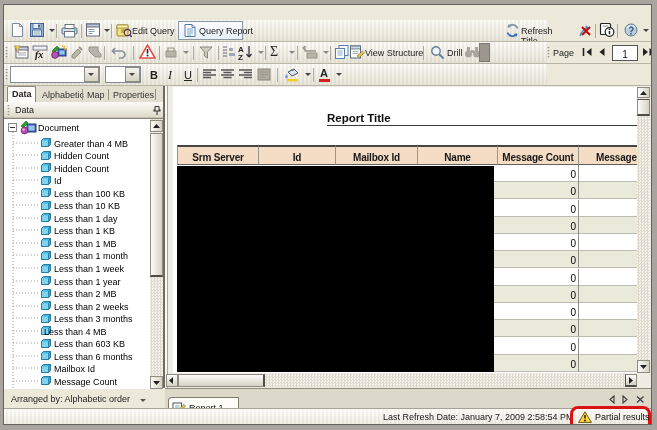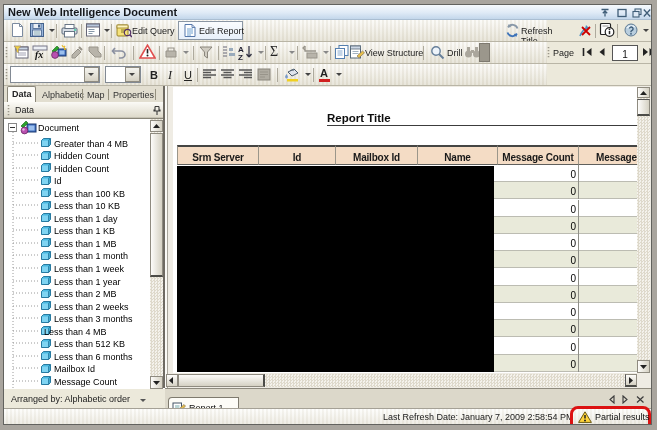--- a/index.html
+++ b/index.html
@@ -28,36 +28,20 @@
 .zero { position:absolute; left:493px; width:79px; text-align:right; padding:4px 0 0 0; font-size:10px; color:#000; }
 .coldiv { position:absolute; left:401px; top:0; width:1px; height:17px; background:#8f8f88; }
 .ti { position:absolute; white-space:nowrap; color:#000; font-size:9px; }
 svg { display:block; position:absolute; }
 .btxt { font-size:9px; color:#1c1c1c; position:absolute; }
 </style>
 </head>
 <body>
 <div id="win">
 
-  <div id="titlebar">
-    <span class="t">New Web Intelligence Document</span>
-    <svg style="left:596px;top:3px" width="10" height="10" viewBox="0 0 10 10">
-        <path d="M1.5 1.5h7M5 3v5.5M2.8 5.2L5 3l2.2 2.2" stroke="#3f5d77" stroke-width="1.3" fill="none"></path>
-      </svg>
-    <svg style="left:613px;top:3px" width="10" height="10" viewBox="0 0 10 10">
-        <rect x="1" y="1.5" width="8" height="7" fill="none" stroke="#3f5d77" stroke-width="1.3"></rect>
-      </svg>
-    <svg style="left:628px;top:3px" width="10" height="10" viewBox="0 0 10 10">
-        <rect x="3" y="1" width="6" height="5.5" fill="none" stroke="#3f5d77" stroke-width="1.1"></rect>
-        <rect x="1" y="3.5" width="6" height="5.5" fill="#dfeaf6" stroke="#3f5d77" stroke-width="1.1"></rect>
-      </svg>
-    <svg style="left:639px;top:3px" width="8" height="10" viewBox="0 0 8 10">
-        <path d="M0.8 1.5l6.4 7M7.2 1.5l-6.4 7" stroke="#3f5d77" stroke-width="1.3"></path>
-      </svg>
-  </div>
 
   <div class="toolbar" style="top:15px" id="tb1">
       <svg style="left:6px;top:2px" width="15" height="16" viewBox="0 0 15 16">
         <path d="M2.5 1.5h7l3 3v10h-10z" fill="#fff" stroke="#7c8ba0" stroke-width="1"></path>
         <path d="M9.5 1.5v3h3" fill="none" stroke="#7c8ba0"></path>
       </svg>
       <svg style="left:25px;top:2px" width="16" height="16" viewBox="0 0 16 16">
         <rect x="1.5" y="1.5" width="13" height="13" fill="#9ab6dc" stroke="#44628c"></rect>
         <rect x="4" y="1.5" width="8" height="5" fill="#e8eef6" stroke="#44628c" stroke-width=".8"></rect>
         <rect x="9" y="2.5" width="2" height="3" fill="#44628c"></rect>
@@ -87,21 +71,21 @@
         <circle cx="11.5" cy="10.5" r="3.2" fill="none" stroke="#536" stroke-width="1.2"></circle>
         <path d="M13.8 12.8L16 15" stroke="#536" stroke-width="1.5"></path>
       </svg>
       <span class="btxt" style="left:128px;top:6px">Edit Query</span>
       <div class="abs" style="left:174px;top:1px;width:65px;height:19px;background:linear-gradient(#fafcfe,#e8f0fa);border:1px solid #8a96a4"></div>
       <svg style="left:179px;top:3px" width="14" height="15" viewBox="0 0 14 15">
         <path d="M2 1.5h7l3 3v9H2z" fill="#fff" stroke="#5577aa"></path>
         <path d="M9 1.5v3h3" fill="none" stroke="#5577aa" stroke-width=".9"></path>
         <path d="M4 6h6M4 8h6M4 10h6M4 12h4" stroke="#6fa0d0" stroke-width="1"></path>
       </svg>
-      <span class="btxt" style="left:195px;top:6px">Edit Report</span>
+      <span class="btxt" style="left:195px;top:6px">Query Report</span>
       <svg style="left:501px;top:3px" width="15" height="15" viewBox="0 0 15 15">
         <path d="M12.5 5.5A5.3 5.3 0 0 0 3 4.2" fill="none" stroke="#8898a8" stroke-width="1.8"></path>
         <path d="M3.6 1l-.8 3.6L6.4 4z" fill="#8898a8"></path>
         <path d="M2.5 9.5A5.3 5.3 0 0 0 12 10.8" fill="none" stroke="#3d73b8" stroke-width="1.8"></path>
         <path d="M11.4 14l.8-3.6-3.6.6z" fill="#3d73b8"></path>
       </svg>
       <span class="btxt" style="left:517px;top:6px">Refresh Title</span>
       <svg style="left:574px;top:3px" width="16" height="15" viewBox="0 0 16 15">
         <path d="M2 13c2-5 4-7 7-8" fill="none" stroke="#4d8fc0" stroke-width="1.6"></path>
         <path d="M8 2l3 3-4 1z" fill="#4d8fc0"></path>
@@ -467,21 +451,21 @@
       </svg>
       <span class="ti" style="left:40px;top:207.75px">Less than 4 MB</span>
       <svg style="left:9px;top:223.3px" width="28" height="2">
         <path d="M0 1h27" stroke="#9a9a9a" stroke-width="1" stroke-dasharray="1 2"></path>
       </svg>
       <svg style="left:36px;top:218.8px" width="12" height="11" viewBox="0 0 12 11">
         <path d="M1.5 3.5l2-2h7v6l-2 2h-7z" fill="#49b8e0"></path>
         <path d="M1.5 3.5h7.2v6H1.5z" fill="#7fd4f2"></path>
         <path d="M1.5 3.5l2-2h7v6l-2 2h-7zM8.7 3.5l1.8-1.8M8.7 3.5v6" fill="none" stroke="#1a6e96" stroke-width=".9"></path>
       </svg>
-      <span class="ti" style="left:50px;top:220.3px">Less than 512 KB</span>
+      <span class="ti" style="left:50px;top:220.3px">Less than 603 KB</span>
       <svg style="left:9px;top:235.85000000000002px" width="28" height="2">
         <path d="M0 1h27" stroke="#9a9a9a" stroke-width="1" stroke-dasharray="1 2"></path>
       </svg>
       <svg style="left:36px;top:231.35000000000002px" width="12" height="11" viewBox="0 0 12 11">
         <path d="M1.5 3.5l2-2h7v6l-2 2h-7z" fill="#49b8e0"></path>
         <path d="M1.5 3.5h7.2v6H1.5z" fill="#7fd4f2"></path>
         <path d="M1.5 3.5l2-2h7v6l-2 2h-7zM8.7 3.5l1.8-1.8M8.7 3.5v6" fill="none" stroke="#1a6e96" stroke-width=".9"></path>
       </svg>
       <span class="ti" style="left:50px;top:232.85000000000002px">Less than 6 months</span>
       <svg style="left:9px;top:248.4px" width="28" height="2">

